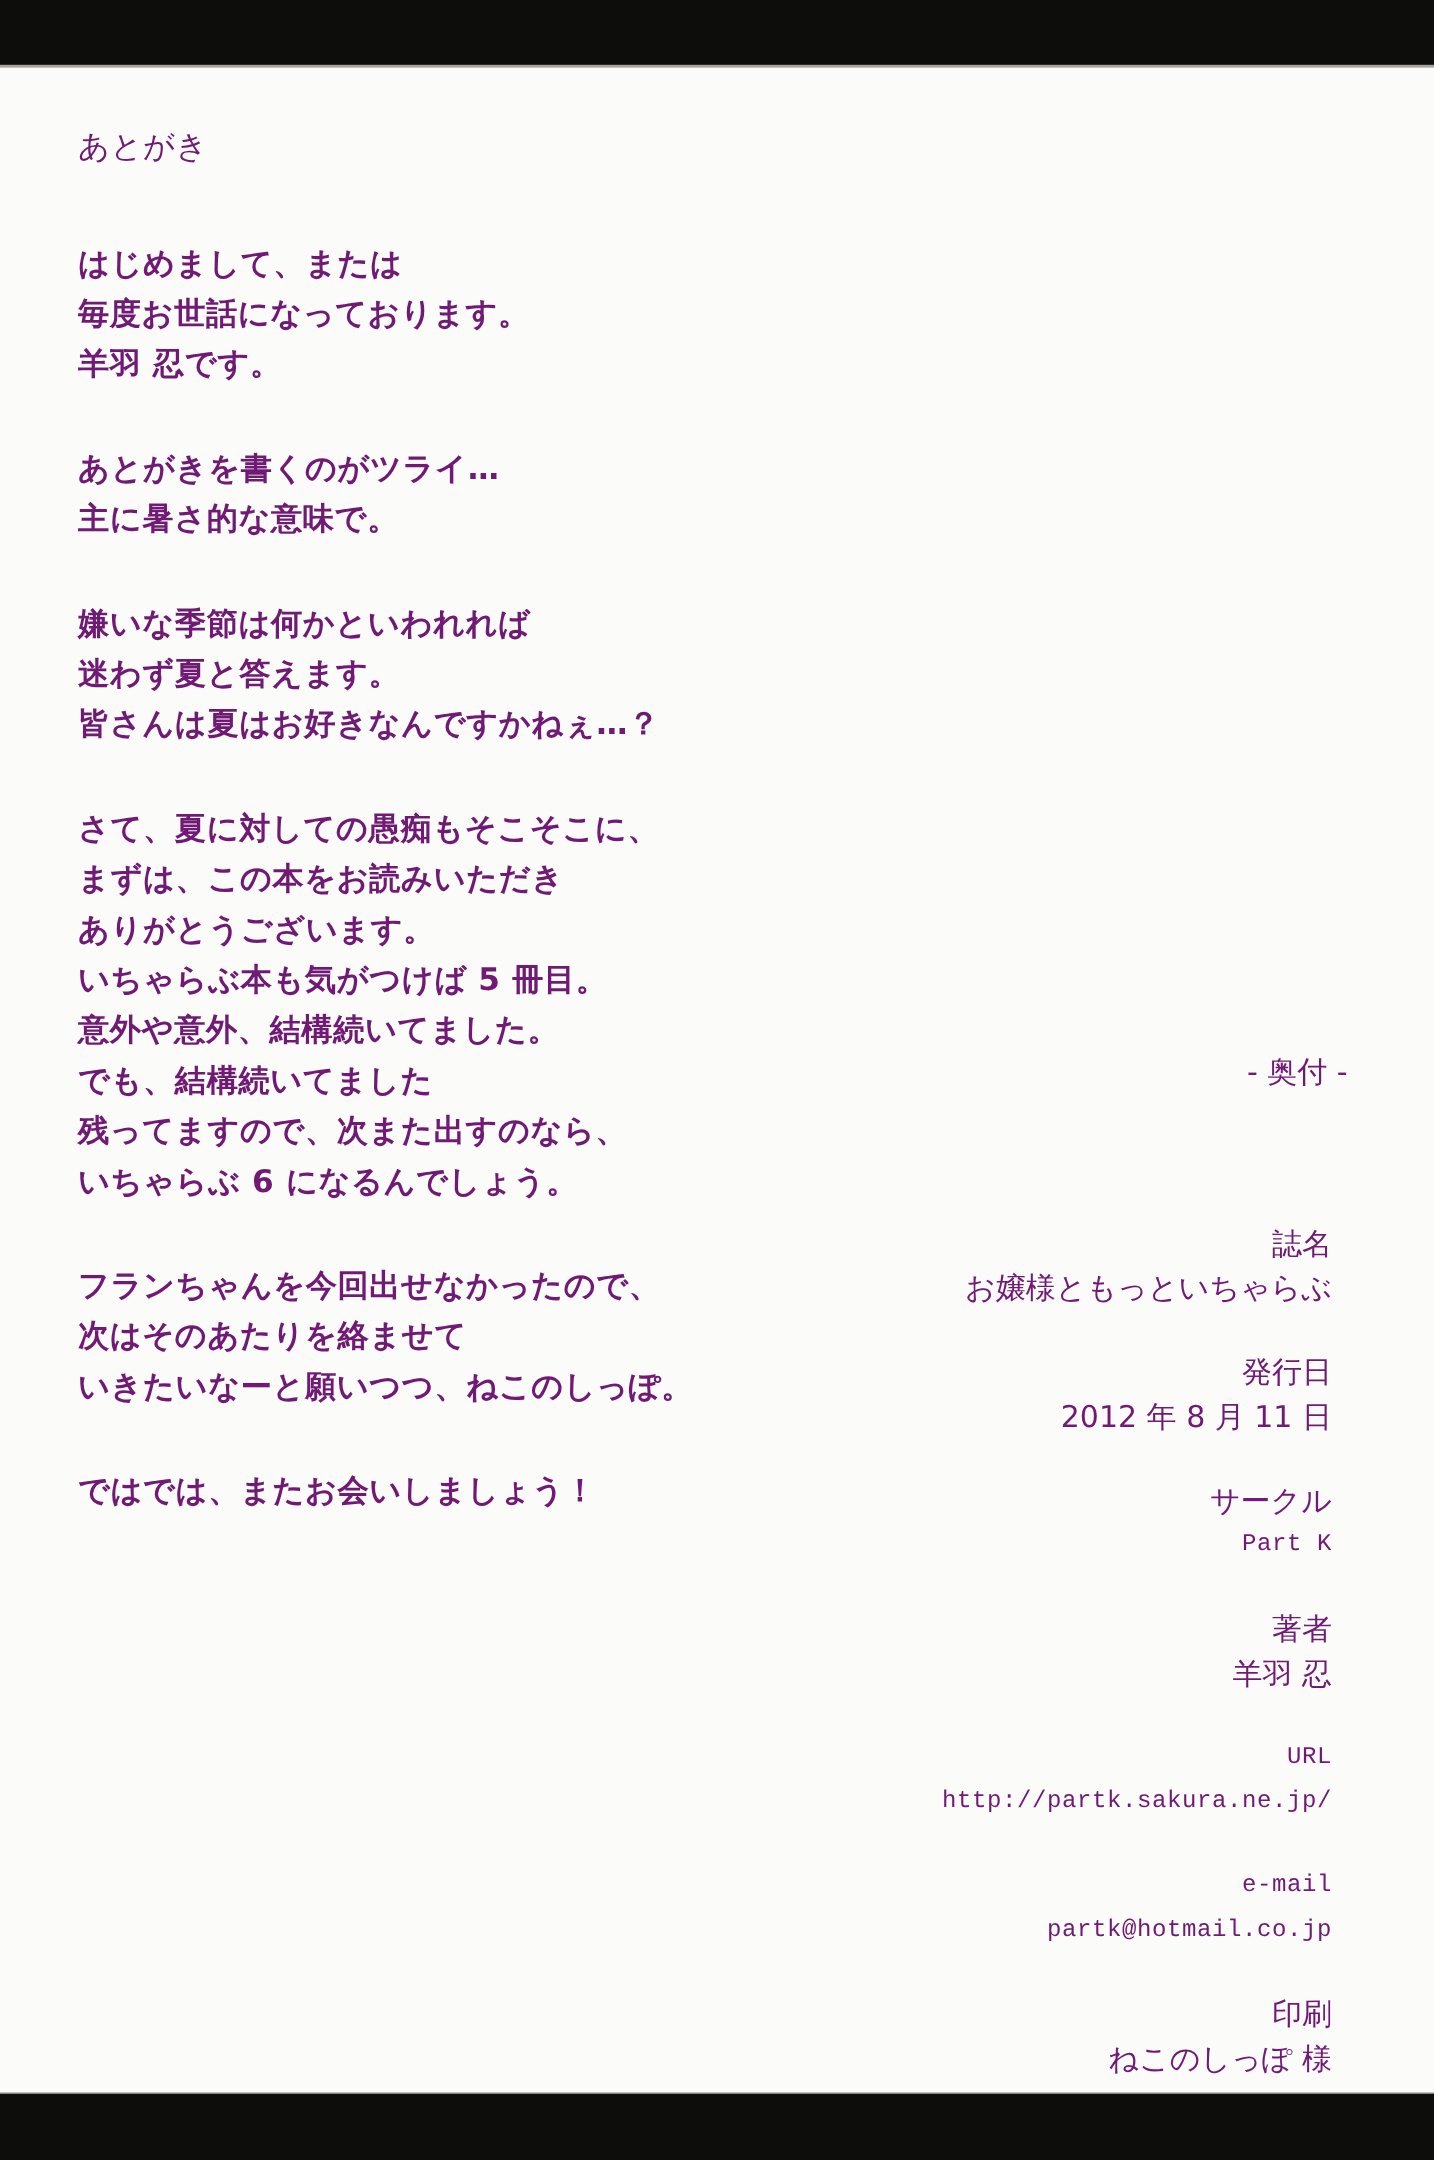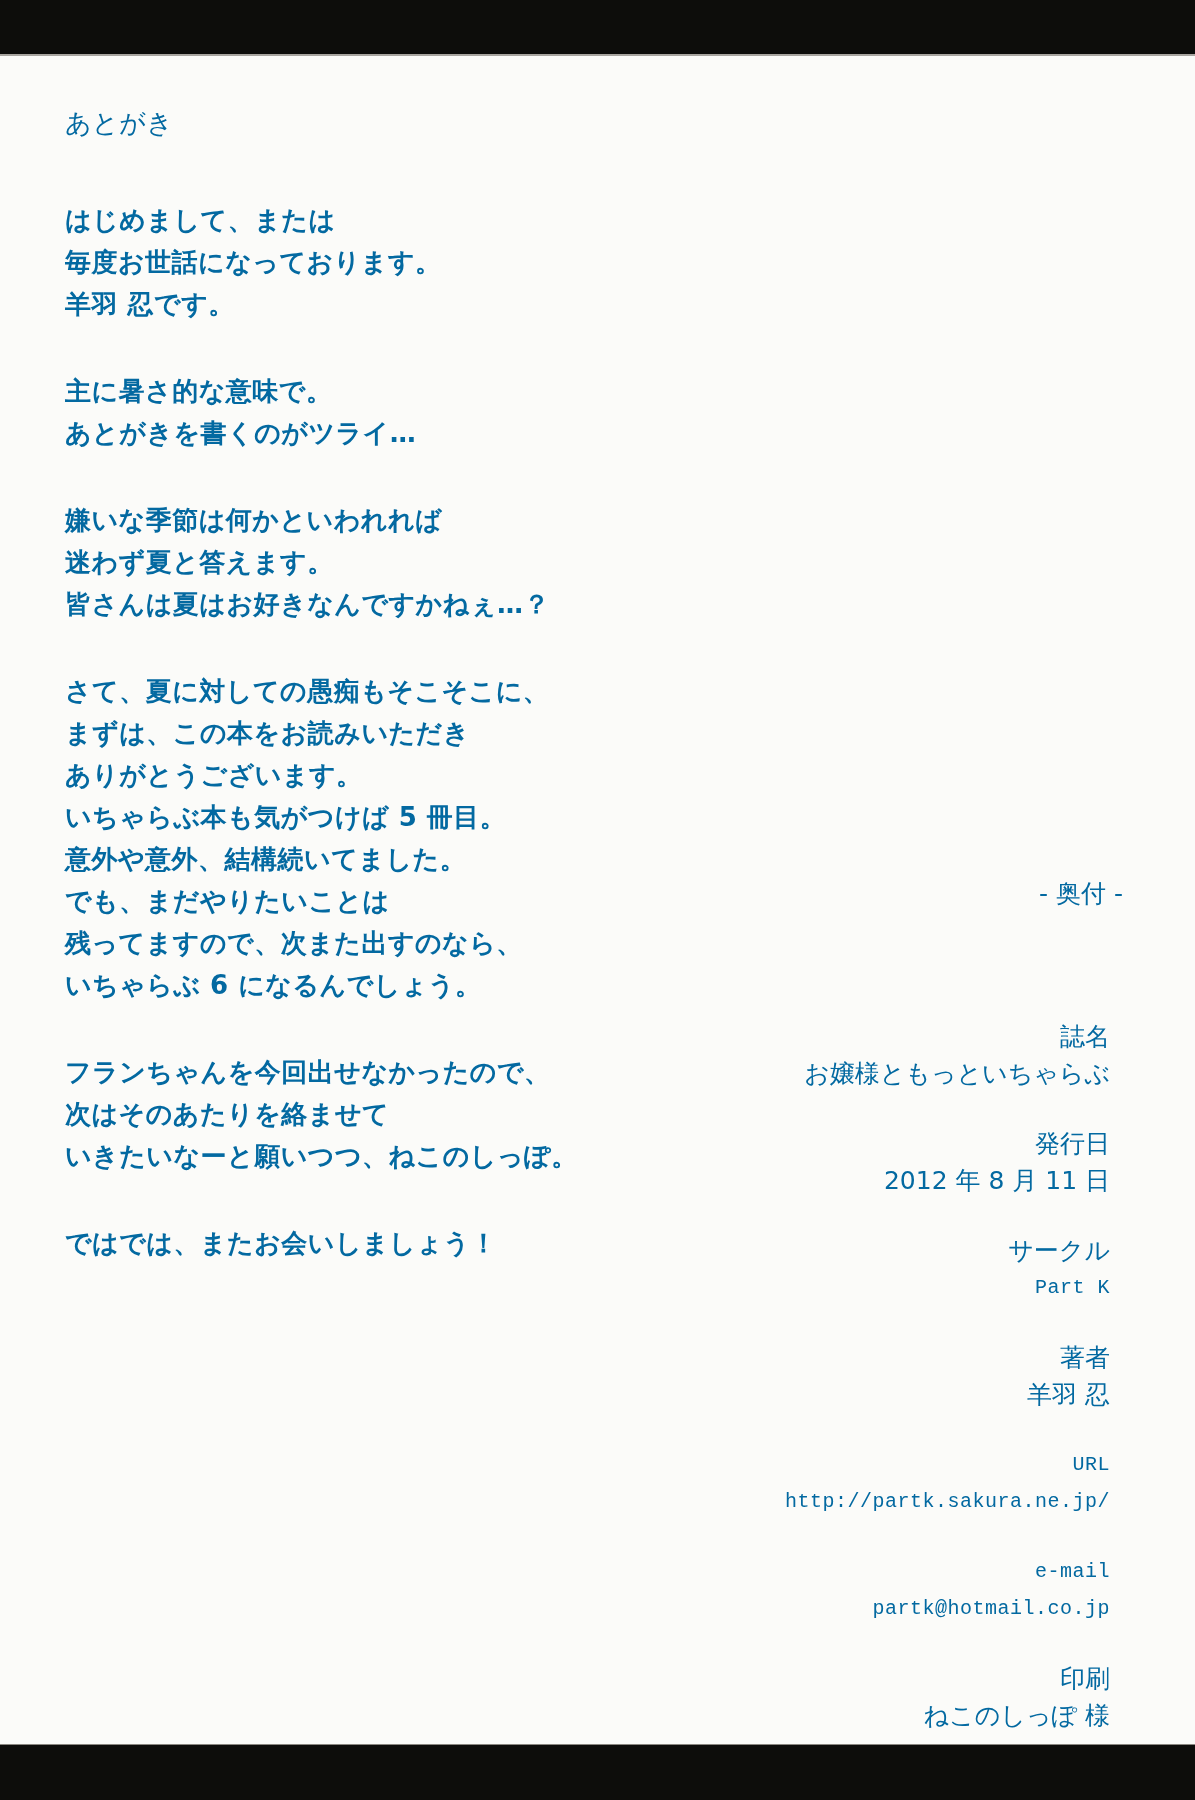--- a/index.html
+++ b/index.html
@@ -7,21 +7,21 @@
     padding: 0;
     background: #ffffff;
   }
   .page {
     position: relative;
     width: 1195px;
     height: 1800px;
     background: #fbfbf9;
     overflow: hidden;
     font-family: "DejaVu Sans", sans-serif;
-    color: #0369a1;
+    color: #701a75;
   }
   .bar {
     position: absolute;
     left: 0;
     right: 0;
     background: #0d0d0b;
   }
   .bar.top {
     top: 0;
     height: 54px;
@@ -86,37 +86,37 @@
   <section class="afterword">
     <div class="aw-title">あとがき</div>
 
     <div class="aw-para">
       <div class="aw-line">はじめまして、または</div>
       <div class="aw-line">毎度お世話になっております。</div>
       <div class="aw-line">羊羽 忍です。</div>
     </div>
 
     <div class="aw-para">
+      <div class="aw-line">あとがきを書くのがツライ…</div>
       <div class="aw-line">主に暑さ的な意味で。</div>
-      <div class="aw-line">あとがきを書くのがツライ…</div>
     </div>
 
     <div class="aw-para">
       <div class="aw-line">嫌いな季節は何かといわれれば</div>
       <div class="aw-line">迷わず夏と答えます。</div>
       <div class="aw-line">皆さんは夏はお好きなんですかねぇ…？</div>
     </div>
 
     <div class="aw-para">
       <div class="aw-line">さて、夏に対しての愚痴もそこそこに、</div>
       <div class="aw-line">まずは、この本をお読みいただき</div>
       <div class="aw-line">ありがとうございます。</div>
       <div class="aw-line">いちゃらぶ本も気がつけば 5 冊目。</div>
       <div class="aw-line">意外や意外、結構続いてました。</div>
-      <div class="aw-line">でも、まだやりたいことは</div>
+      <div class="aw-line">でも、結構続いてました</div>
       <div class="aw-line">残ってますので、次また出すのなら、</div>
       <div class="aw-line">いちゃらぶ 6 になるんでしょう。</div>
     </div>
 
     <div class="aw-para">
       <div class="aw-line">フランちゃんを今回出せなかったので、</div>
       <div class="aw-line">次はそのあたりを絡ませて</div>
       <div class="aw-line">いきたいなーと願いつつ、ねこのしっぽ。</div>
     </div>
 

